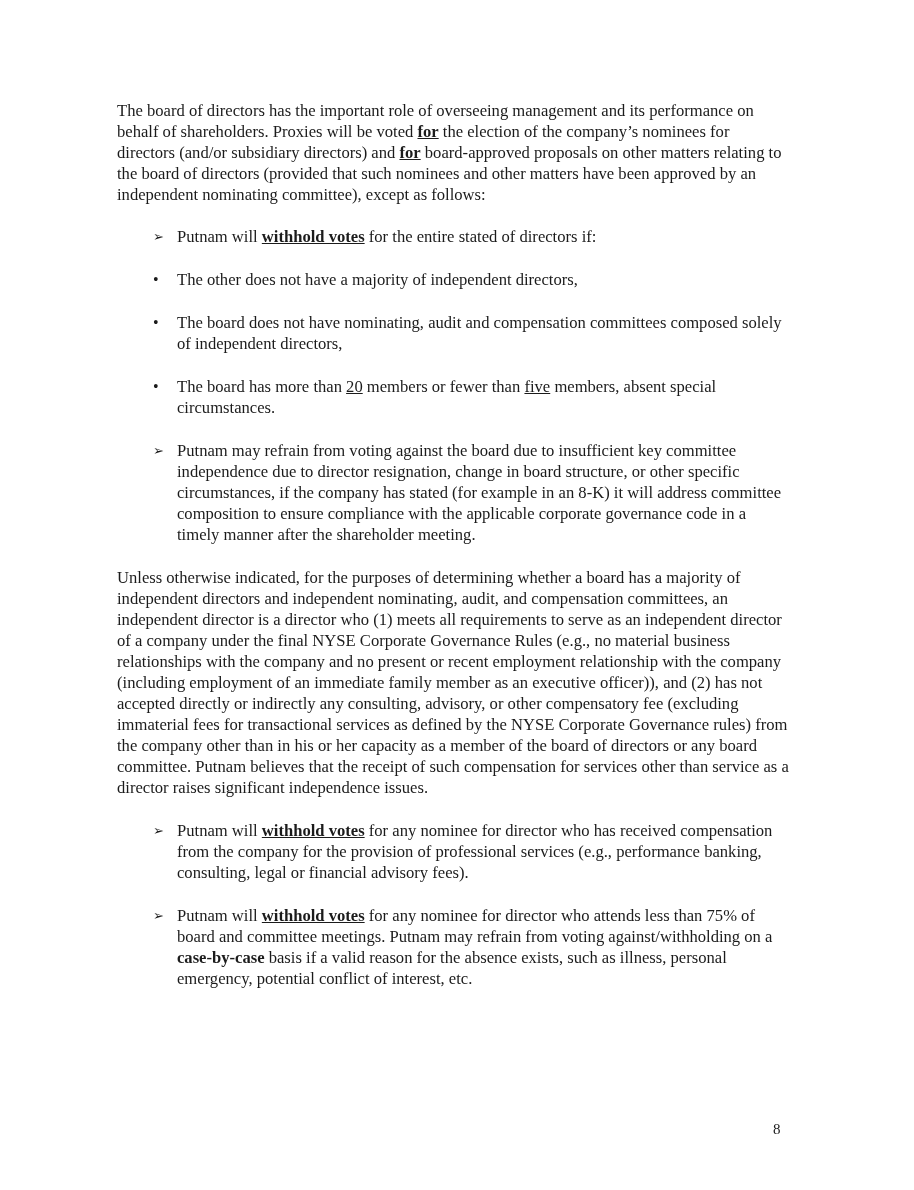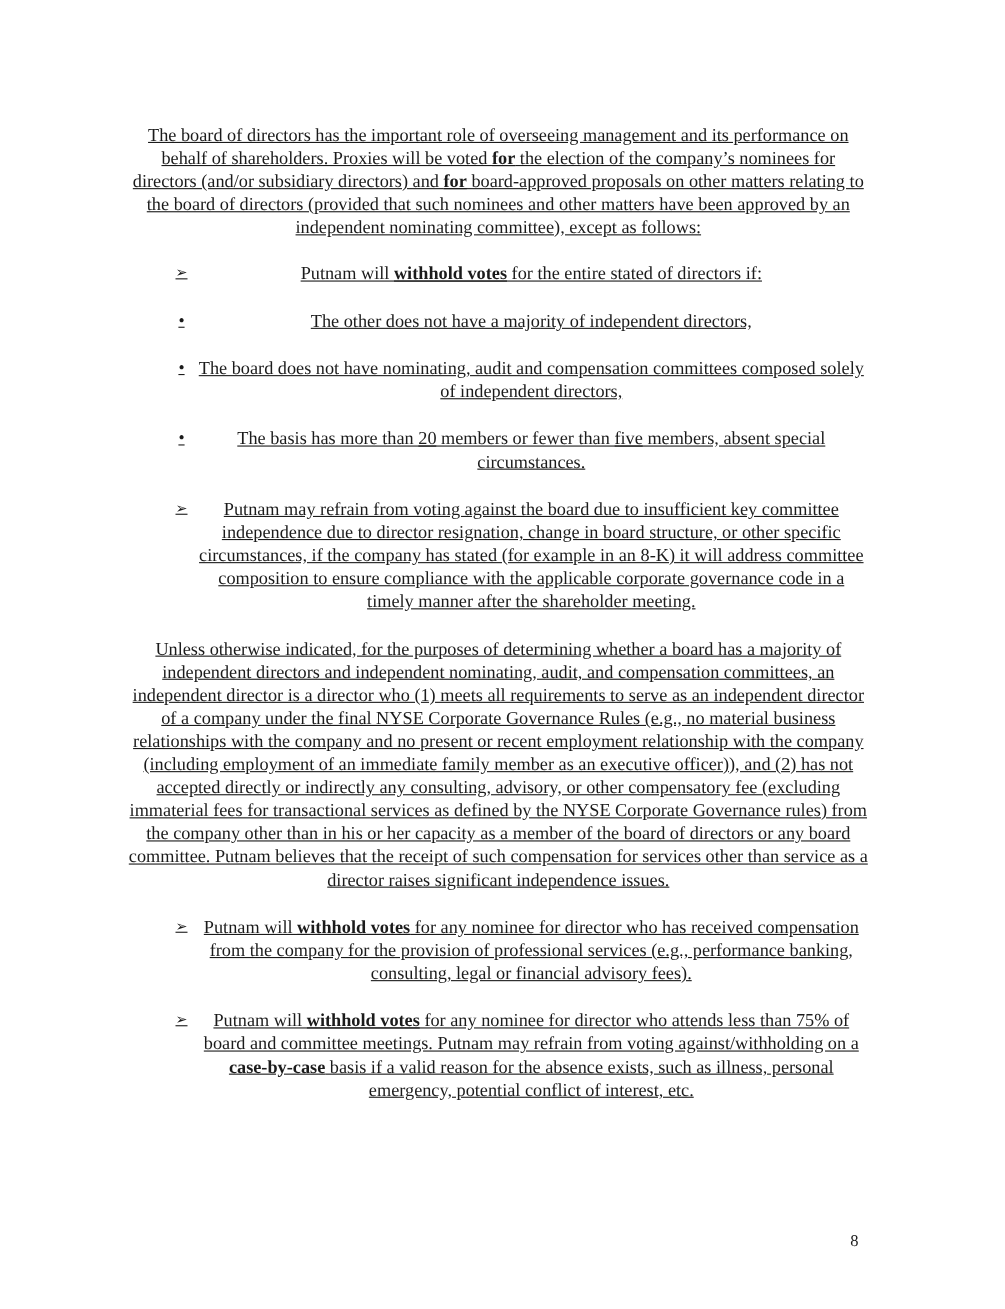--- a/index.html
+++ b/index.html
@@ -11,27 +11,26 @@
     position: relative;
     width: 914px;
     height: 1190px;
     background: #ffffff;
     overflow: hidden;
     font-family: "Liberation Serif", "DejaVu Serif", serif;
     color: #1b1b1b;
   }
   .doc-body {
     position: absolute;
-    top: 112px;
+    top: 100px;
     left: 117px;
     width: 672px;
     font-size: 16.6px;
     line-height: 21px;
-    text-align: center;
-    text-decoration: underline;
+    text-align: left;
   }
   .para {
     margin: 0 0 21px 0;
   }
   .bullet {
     display: flex;
     align-items: flex-start;
     margin: 0 0 22px 0;
     padding-left: 36px;
   }
@@ -75,21 +74,21 @@
       <div class="bullet">
         <span class="marker dot">•</span>
         <span class="btext"><span>The other does not have a majority of independent directors,</span></span>
       </div>
       <div class="bullet">
         <span class="marker dot">•</span>
         <span class="btext"><span>The board does not have nominating, audit and compensation committees composed solely of independent directors,</span></span>
       </div>
       <div class="bullet">
         <span class="marker dot">•</span>
-        <span class="btext"><span>The basis has more than </span><span class="run-u">20</span><span> members or fewer than </span><span class="run-u">five</span><span> members, absent special circumstances.</span></span>
+        <span class="btext"><span>The board has more than </span><span class="run-u">20</span><span> members or fewer than </span><span class="run-u">five</span><span> members, absent special circumstances.</span></span>
       </div>
       <div class="bullet">
         <span class="marker arrow">➢</span>
         <span class="btext"><span>Putnam may refrain from voting against the board due to insufficient key committee independence due to director resignation, change in board structure, or other specific circumstances, if the company has stated (for example in an 8-K) it will address committee composition to ensure compliance with the applicable corporate governance code in a timely manner after the shareholder meeting.</span></span>
       </div>
       <p class="para"><span class="btext"><span>Unless otherwise indicated, for the purposes of determining whether a board has a majority of independent directors and independent nominating, audit, and compensation committees, an independent director is a director who (1) meets all requirements to serve as an independent director of a company under the final NYSE Corporate Governance Rules (e.g., no material business relationships with the company and no present or recent employment relationship with the company (including employment of an immediate family member as an executive officer)), and (2) has not accepted directly or indirectly any consulting, advisory, or other compensatory fee (excluding immaterial fees for transactional services as defined by the NYSE Corporate Governance rules) from the company other than in his or her capacity as a member of the board of directors or any board committee.  Putnam believes that the receipt of such compensation for services other than service as a director raises significant independence issues.</span></span></p>
       <div class="bullet gap-before">
         <span class="marker arrow">➢</span>
         <span class="btext"><span>Putnam will </span><span class="run-b run-u">withhold votes</span><span> for any nominee for director who has received compensation from the company for the provision of professional services (e.g., performance banking, consulting, legal or financial advisory fees).</span></span>
       </div>

